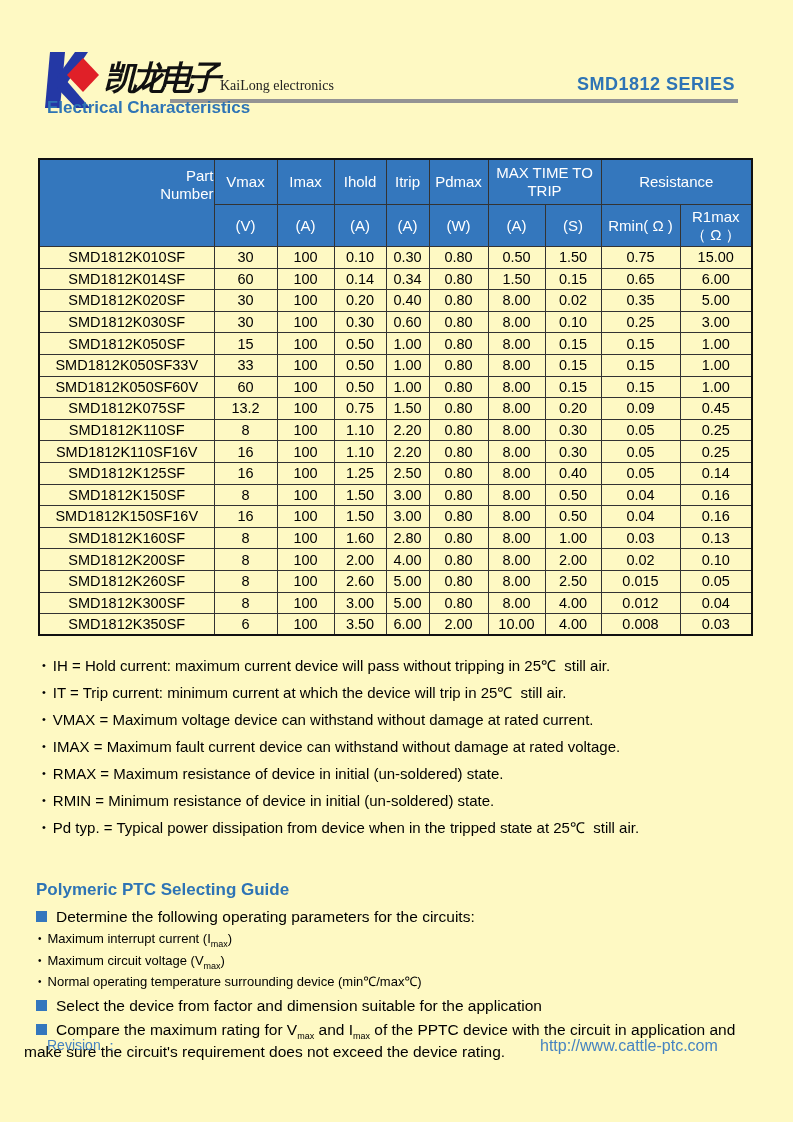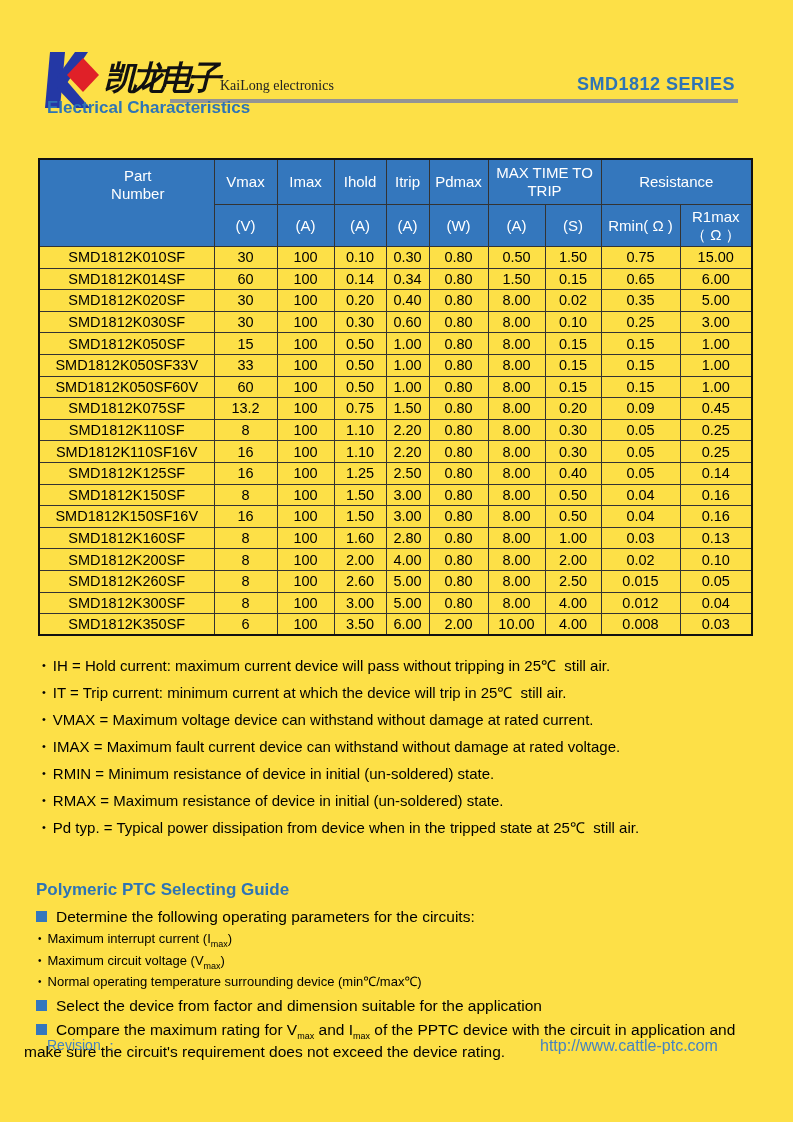--- a/index.html
+++ b/index.html
@@ -1,16 +1,16 @@
 <!DOCTYPE html>
 <html><head>
 <meta charset="utf-8">
 <style>
   html,body{margin:0;padding:0;background:#ffffff;}
-  .page{position:relative;width:793px;height:1122px;background:#fde047;overflow:hidden;
+  .page{position:relative;width:793px;height:1122px;background:#fef9c3;overflow:hidden;
         font-family:"Liberation Sans",sans-serif;color:#1a1a1a;}
 
   
   .logo-svg{position:absolute;left:45px;top:50px;width:58px;height:60px;}
   .cn-text{position:absolute;left:104px;top:56px;font-family:"DejaVu Serif",serif;
            font-size:33px;font-weight:700;font-style:italic;letter-spacing:-5px;color:#111;white-space:nowrap;}
   .en-text{position:absolute;left:200px;top:78px;font-family:"Liberation Serif",serif;
            font-size:14px;color:#222;margin-left:20px;}
   .series-text{position:absolute;right:58px;top:74px;font-size:18px;font-weight:bold;
            color:#2E74B5;letter-spacing:.5px;white-space:nowrap;}
@@ -19,21 +19,21 @@
   
   .h-blue{position:absolute;font-size:17px;font-weight:bold;color:#2E74B5;margin:0;white-space:nowrap;}
 
   
   .tbl-wrap{position:absolute;left:38px;top:158px;}
   table{border-collapse:collapse;table-layout:fixed;width:713px;border:2px solid #111;}
   th,td{border:1px solid #333;text-align:center;vertical-align:middle;padding:0;overflow:hidden;}
   thead th{background:#3477BD;color:#fff;font-weight:normal;font-size:15px;line-height:18px;}
   thead tr.r1 th{height:44px;}
   thead tr.r2 th{height:41px;}
-  th.part-th{text-align:center;padding-left:22px;vertical-align:top;padding-top:7px;}
+  th.part-th{text-align:right;padding-left:22px;vertical-align:top;padding-top:7px;}
   tbody tr{height:21.6px;}
   tbody td{font-size:14.5px;line-height:20px;color:#000;}
   .two-line span{display:block;}
 
   
   .param-sect{position:absolute;left:38px;top:652px;width:720px;}
   .param-sect .h-inner{position:static;display:block;margin:0 0 7px 10px;}
   .note{font-size:15px;line-height:26px;color:#000;padding-left:4px;white-space:pre-wrap;}
   .note .dot{font-size:11px;vertical-align:2px;margin-right:7px;}
 
@@ -336,22 +336,22 @@
           </tr>
         </tbody>
     </table>
   </div>
 
   <div class="param-sect">
     <div class="note"><span class="dot">•</span><span>IH = Hold current: maximum current device will pass without tripping in 25℃  still air.</span></div>
     <div class="note"><span class="dot">•</span><span>IT = Trip current: minimum current at which the device will trip in 25℃  still air.</span></div>
     <div class="note"><span class="dot">•</span><span>VMAX = Maximum voltage device can withstand without damage at rated current.</span></div>
     <div class="note"><span class="dot">•</span><span>IMAX = Maximum fault current device can withstand without damage at rated voltage.</span></div>
+    <div class="note"><span class="dot">•</span><span>RMAX = Maximum resistance of device in initial (un-soldered) state.</span></div>
     <div class="note"><span class="dot">•</span><span>RMIN = Minimum resistance of device in initial (un-soldered) state.</span></div>
-    <div class="note"><span class="dot">•</span><span>RMAX = Maximum resistance of device in initial (un-soldered) state.</span></div>
     <div class="note"><span class="dot">•</span><span>Pd typ. = Typical power dissipation from device when in the tripped state at 25℃  still air.</span></div>
   </div>
 
   <div class="guide-sect">
     <h2 class="h-blue h-inner">Polymeric PTC Selecting Guide</h2>
 
     <div class="sq-line"><span class="sq"></span><span>Determine the following operating parameters for the circuits:</span></div>
 
     <div class="g-bullet"><span class="dot">•</span><span>Maximum interrupt current (I</span><sub class="ss">max</sub><span>)</span></div>
     <div class="g-bullet"><span class="dot">•</span><span>Maximum circuit voltage (V</span><sub class="ss">max</sub><span>)</span></div>

